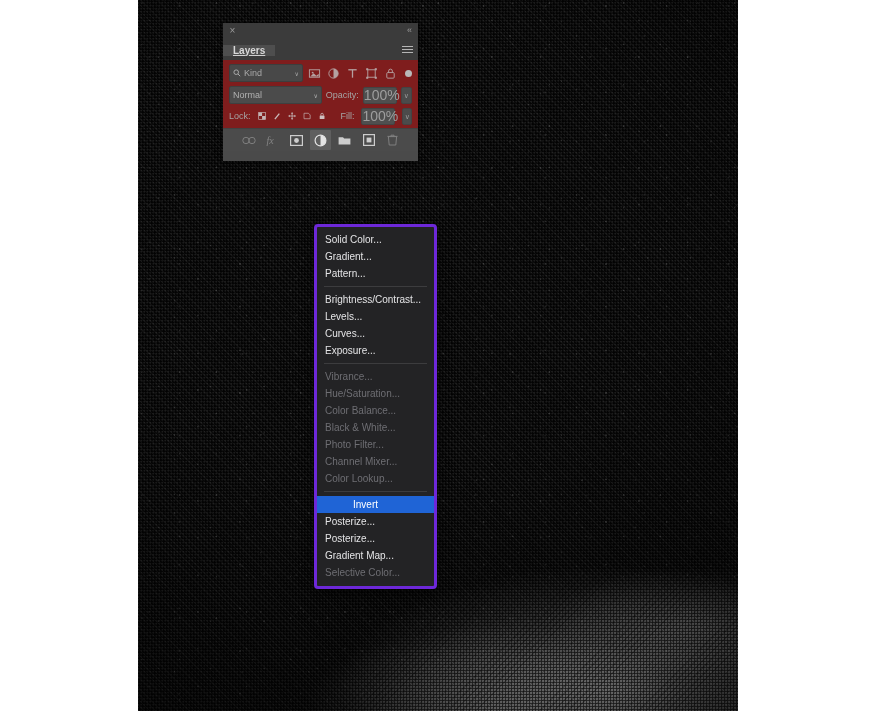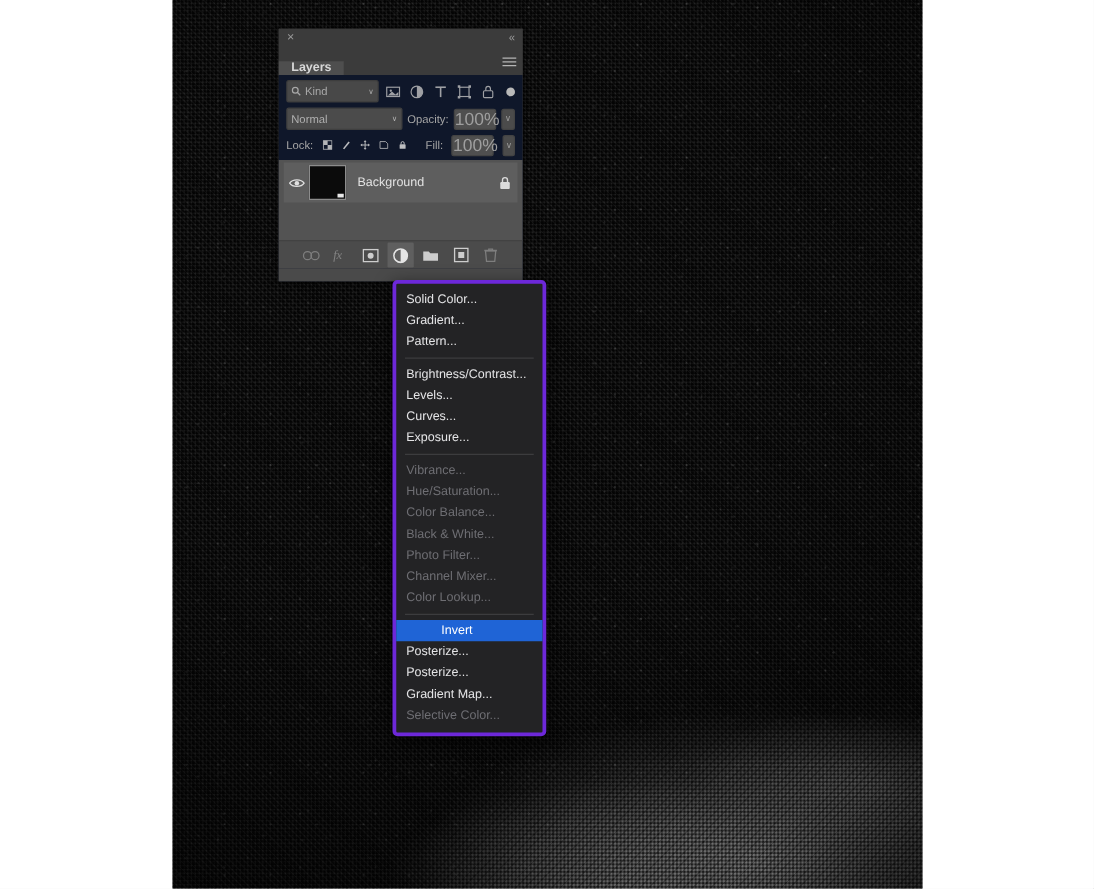--- a/index.html
+++ b/index.html
@@ -105,21 +105,22 @@
     color: #9a9a9a;
     font-size: 9px;
     line-height: 9px;
     cursor: pointer;
   }
   .tabrow {
     height: 20px;
     background: #3b3b3b;
     position: relative;
     display: flex;
-    align-items: flex-end;
+    align-items: center;
+    text-decoration: underline;
   }
   .tab {
     background: #4e4e4e;
     color: #d8d8d8;
     font-size: 10px;
     font-weight: bold;
     padding: 0 10px;
     display: flex;
     align-items: center;
     cursor: pointer;
@@ -132,21 +133,21 @@
     width: 11px;
     cursor: pointer;
   }
   .hamburger span {
     display: block;
     height: 1px;
     background: #b5b5b5;
     margin-bottom: 2px;
   }
   .panel-body {
-    background: #0f172a;
+    background: #7f1d1d;
     padding: 0;
   }
 
   
   .filter-row {
     display: flex;
     align-items: center;
     height: 22px;
     padding: 2px 6px 0 6px;
     gap: 5px;
@@ -432,38 +433,20 @@
       <svg class="lk" viewBox="0 0 12 12">
         <rect x="2.5" y="5.2" width="7" height="5.3" rx="0.8" fill="#dcdcdc"></rect>
         <path d="M4.2 5.2 V3.8 A1.8 1.8 0 0 1 7.8 3.8 V5.2" fill="none" stroke="#dcdcdc" stroke-width="1.1"></path>
       </svg>
       <div class="lock-spacer"></div>
       <span class="op-label">Fill:</span>
       <div class="num-field">100%</div>
       <div class="stepper">∨</div>
     </div>
 
-    <div class="layer-list">
-      <div class="layer-row">
-        <div class="eye">
-          <svg width="13" height="9" viewBox="0 0 13 9">
-            <path d="M0.7 4.5 C3 1 10 1 12.3 4.5 C10 8 3 8 0.7 4.5 Z" fill="none" stroke="#e0e0e0" stroke-width="1"></path>
-            <circle cx="6.5" cy="4.5" r="1.8" fill="#e0e0e0"></circle>
-          </svg>
-        </div>
-        <div class="thumb"></div>
-        <div class="layer-name">Background</div>
-        <div class="layer-lock">
-          <svg width="10" height="11" viewBox="0 0 10 11">
-            <rect x="1.2" y="4.6" width="7.6" height="5.6" rx="0.9" fill="#dcdcdc"></rect>
-            <path d="M3 4.6 V3.1 A2 2 0 0 1 7 3.1 V4.6" fill="none" stroke="#dcdcdc" stroke-width="1.1"></path>
-          </svg>
-        </div>
-      </div>
-    </div>
 
     <div class="panel-footer">
       <div class="fbtn dim">
         <svg width="14" height="9" viewBox="0 0 14 9">
           <ellipse cx="4" cy="4.5" rx="3.2" ry="3.2" fill="none" stroke="#bdbdbd" stroke-width="1"></ellipse>
           <ellipse cx="10" cy="4.5" rx="3.2" ry="3.2" fill="none" stroke="#bdbdbd" stroke-width="1"></ellipse>
         </svg>
       </div>
       <div class="fbtn dim">
         <svg width="13" height="12" viewBox="0 0 13 12">

